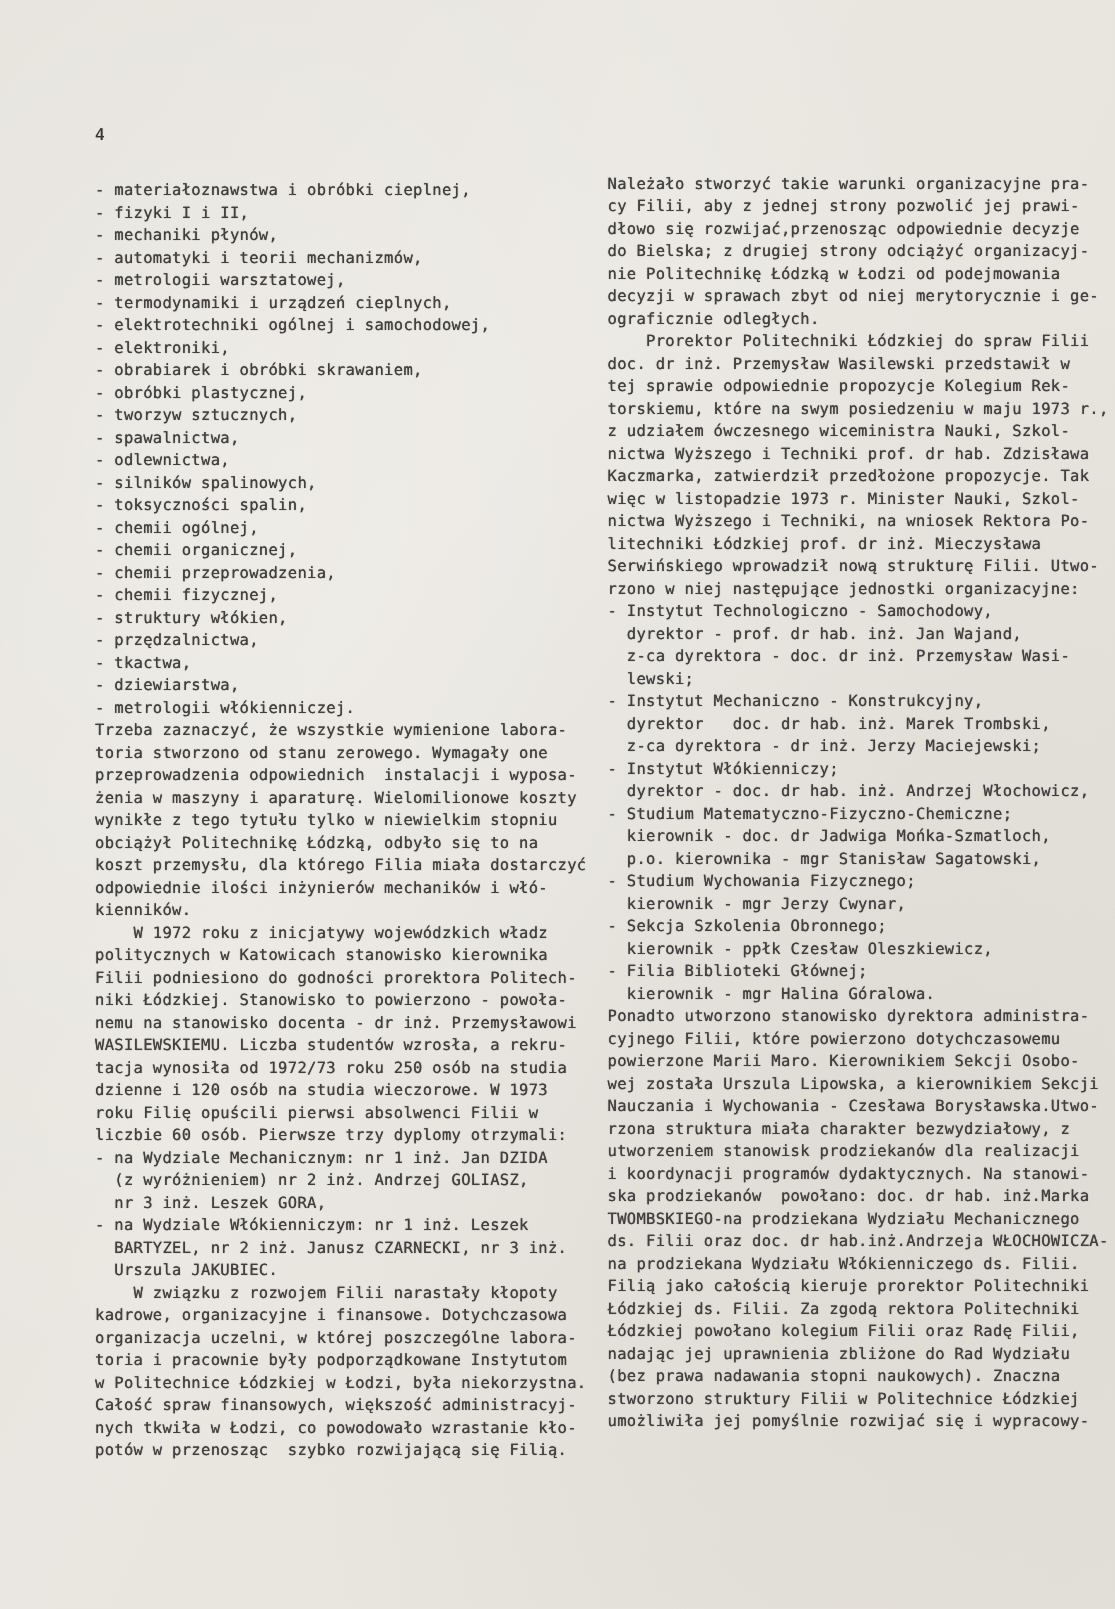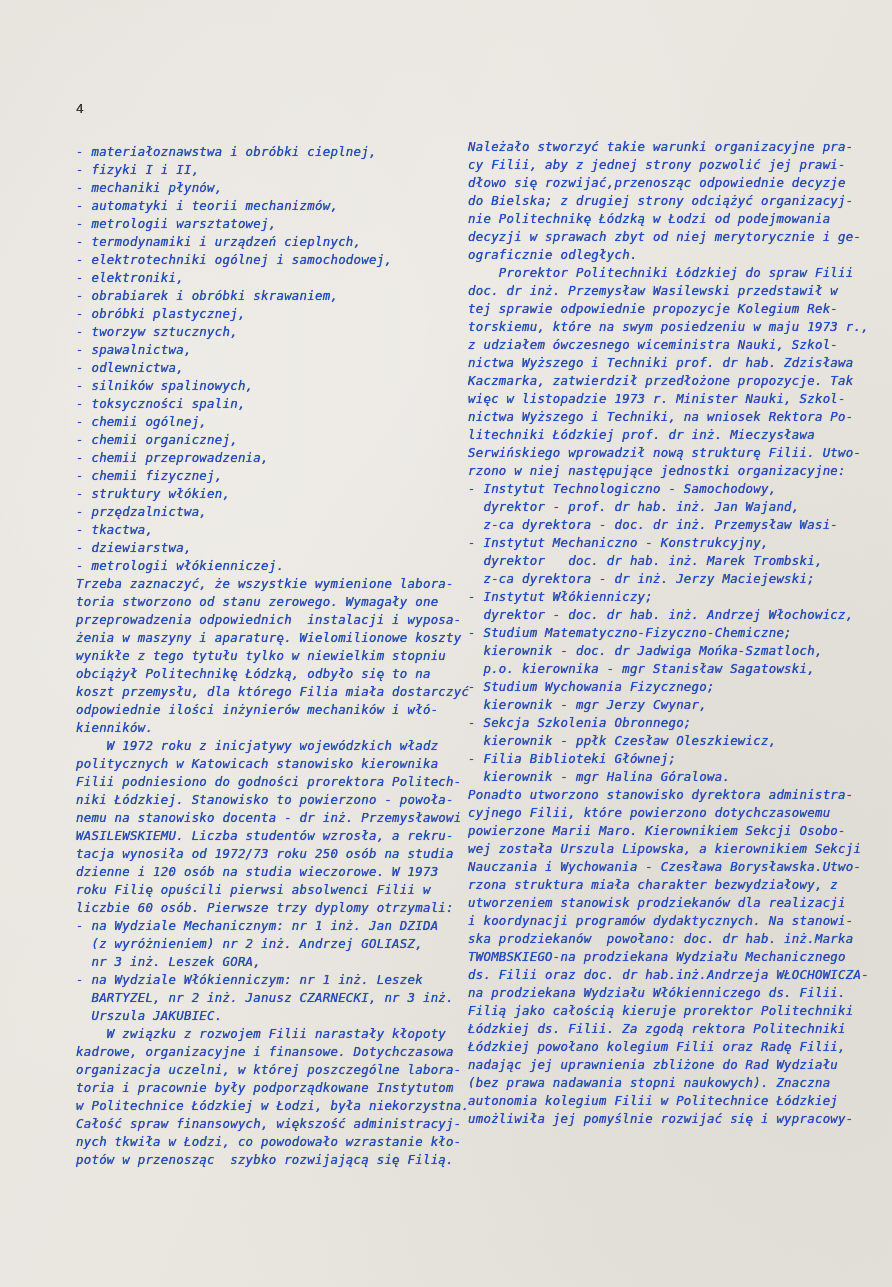--- a/index.html
+++ b/index.html
@@ -21,38 +21,37 @@
   .page-number {
     position: absolute;
     left: 76px;
     top: 101px;
     font-size: 13px;
     color: #3a3733;
     text-shadow: 0 0 0.6px #3a3733;
   }
   .column {
     position: absolute;
-    color: #1d4ed8;
-    font-style: italic;
+    color: #404040;
   }
   .column .line {
     white-space: pre;
     font-size: 12.4px;
     line-height: 18px;
     height: 18px;
     letter-spacing: 0.25px;
     text-shadow: 0 0 0.7px rgba(40,38,34,0.85);
   }
   .column-left {
     left: 76px;
     top: 143px;
     width: 388px;
   }
   .column-right {
-    left: 468px;
+    left: 486px;
     top: 138px;
     width: 404px;
   }
 </style>
 </head>
 <body>
 
 <div class="page-number">4</div>
 
 <div class="column column-left">
@@ -131,20 +130,21 @@
     <div class="line">nictwa Wyższego i Techniki prof. dr hab. Zdzisława</div>
     <div class="line">Kaczmarka, zatwierdził przedłożone propozycje. Tak</div>
     <div class="line">więc w listopadzie 1973 r. Minister Nauki, Szkol-</div>
     <div class="line">nictwa Wyższego i Techniki, na wniosek Rektora Po-</div>
     <div class="line">litechniki Łódzkiej prof. dr inż. Mieczysława</div>
     <div class="line">Serwińskiego wprowadził nową strukturę Filii. Utwo-</div>
     <div class="line">rzono w niej następujące jednostki organizacyjne:</div>
     <div class="line">- Instytut Technologiczno - Samochodowy,</div>
     <div class="line">  dyrektor - prof. dr hab. inż. Jan Wajand,</div>
     <div class="line">  z-ca dyrektora - doc. dr inż. Przemysław Wasi-</div>
+    <div class="line">  lewski;</div>
     <div class="line">- Instytut Mechaniczno - Konstrukcyjny,</div>
     <div class="line">  dyrektor   doc. dr hab. inż. Marek Trombski,</div>
     <div class="line">  z-ca dyrektora - dr inż. Jerzy Maciejewski;</div>
     <div class="line">- Instytut Włókienniczy;</div>
     <div class="line">  dyrektor - doc. dr hab. inż. Andrzej Włochowicz,</div>
     <div class="line">- Studium Matematyczno-Fizyczno-Chemiczne;</div>
     <div class="line">  kierownik - doc. dr Jadwiga Mońka-Szmatloch,</div>
     <div class="line">  p.o. kierownika - mgr Stanisław Sagatowski,</div>
     <div class="line">- Studium Wychowania Fizycznego;</div>
     <div class="line">  kierownik - mgr Jerzy Cwynar,</div>
@@ -162,15 +162,15 @@
     <div class="line">i koordynacji programów dydaktycznych. Na stanowi-</div>
     <div class="line">ska prodziekanów  powołano: doc. dr hab. inż.Marka</div>
     <div class="line">TWOMBSKIEGO-na prodziekana Wydziału Mechanicznego</div>
     <div class="line">ds. Filii oraz doc. dr hab.inż.Andrzeja WŁOCHOWICZA-</div>
     <div class="line">na prodziekana Wydziału Włókienniczego ds. Filii.</div>
     <div class="line">Filią jako całością kieruje prorektor Politechniki</div>
     <div class="line">Łódzkiej ds. Filii. Za zgodą rektora Politechniki</div>
     <div class="line">Łódzkiej powołano kolegium Filii oraz Radę Filii,</div>
     <div class="line">nadając jej uprawnienia zbliżone do Rad Wydziału</div>
     <div class="line">(bez prawa nadawania stopni naukowych). Znaczna</div>
-    <div class="line">autonomia kolegium Filii w Politechnice Łódzkiej</div>
+    <div class="line">stworzono struktury Filii w Politechnice Łódzkiej</div>
     <div class="line">umożliwiła jej pomyślnie rozwijać się i wypracowy-</div>
   </div>
 
 </body></html>

